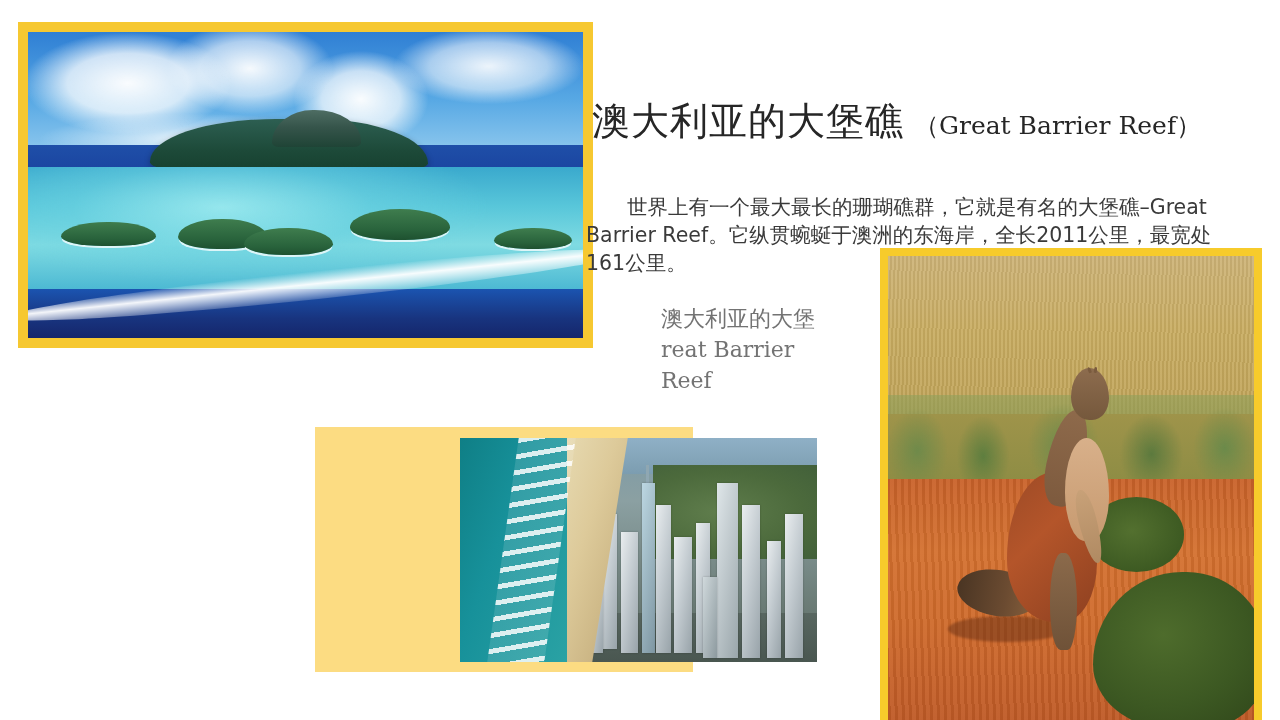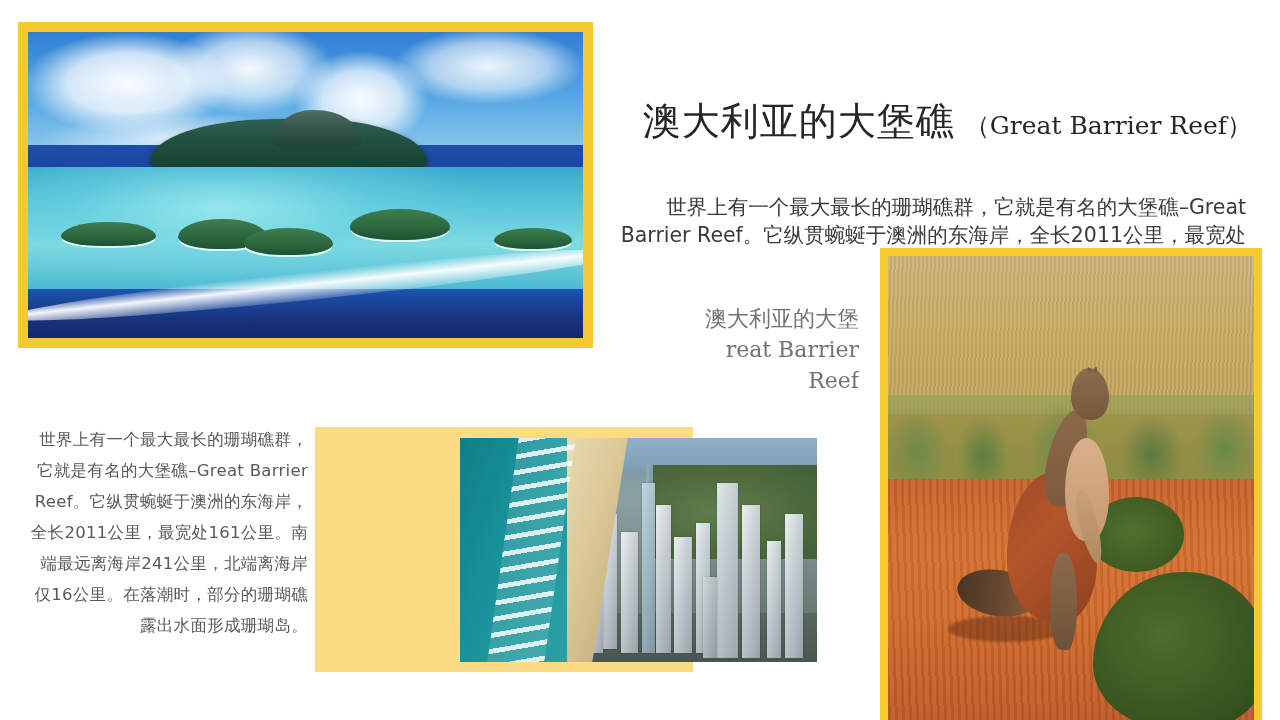--- a/index.html
+++ b/index.html
@@ -13,21 +13,20 @@
     height: 720px;
     position: relative;
     overflow: hidden;
     font-family: "Liberation Sans", "DejaVu Sans", sans-serif;
   }
 
   .slide {
     position: absolute;
     inset: 0;
     background: #ffffff;
-    text-align: right;
   }
 
   
   .framed {
     position: absolute;
     box-sizing: border-box;
     background: #F6C831;
     overflow: hidden;
   }
   .framed .pic {
@@ -410,21 +409,20 @@
   <div id="title-block">
     <span id="title-cn">澳大利亚的大堡礁</span><span id="title-en">（Great Barrier Reef）</span>
   </div>
 
   <p id="intro-paragraph">世界上有一个最大最长的珊瑚礁群，它就是有名的大堡礁–Great Barrier Reef。它纵贯蜿蜒于澳洲的东海岸，全长2011公里，最宽处161公里。</p>
 
   <div id="callout-text">澳大利亚的大堡
 reat Barrier
 Reef</div>
 
-  <p id="side-paragraph">世界上有一个最大最长的珊瑚礁群，它就是有名的大堡礁–Great Barrier Reef。它纵贯蜿蜒于澳洲的东海岸，全长2011公里，最宽处161公里。南端最远离海岸241公里，北端离海岸仅16公里。在落潮时，部分的珊瑚礁露出水面形成珊瑚岛。</p>
 
   <div id="yellow-panel"></div>
 
   <div class="framed" id="goldcoast-photo">
     <div class="pic">
       <div class="gc-city"></div>
       <div class="gc-hills"></div>
       <div class="gc-green"></div>
       <div class="gc-low"></div>
       <div class="tower t1"></div>

